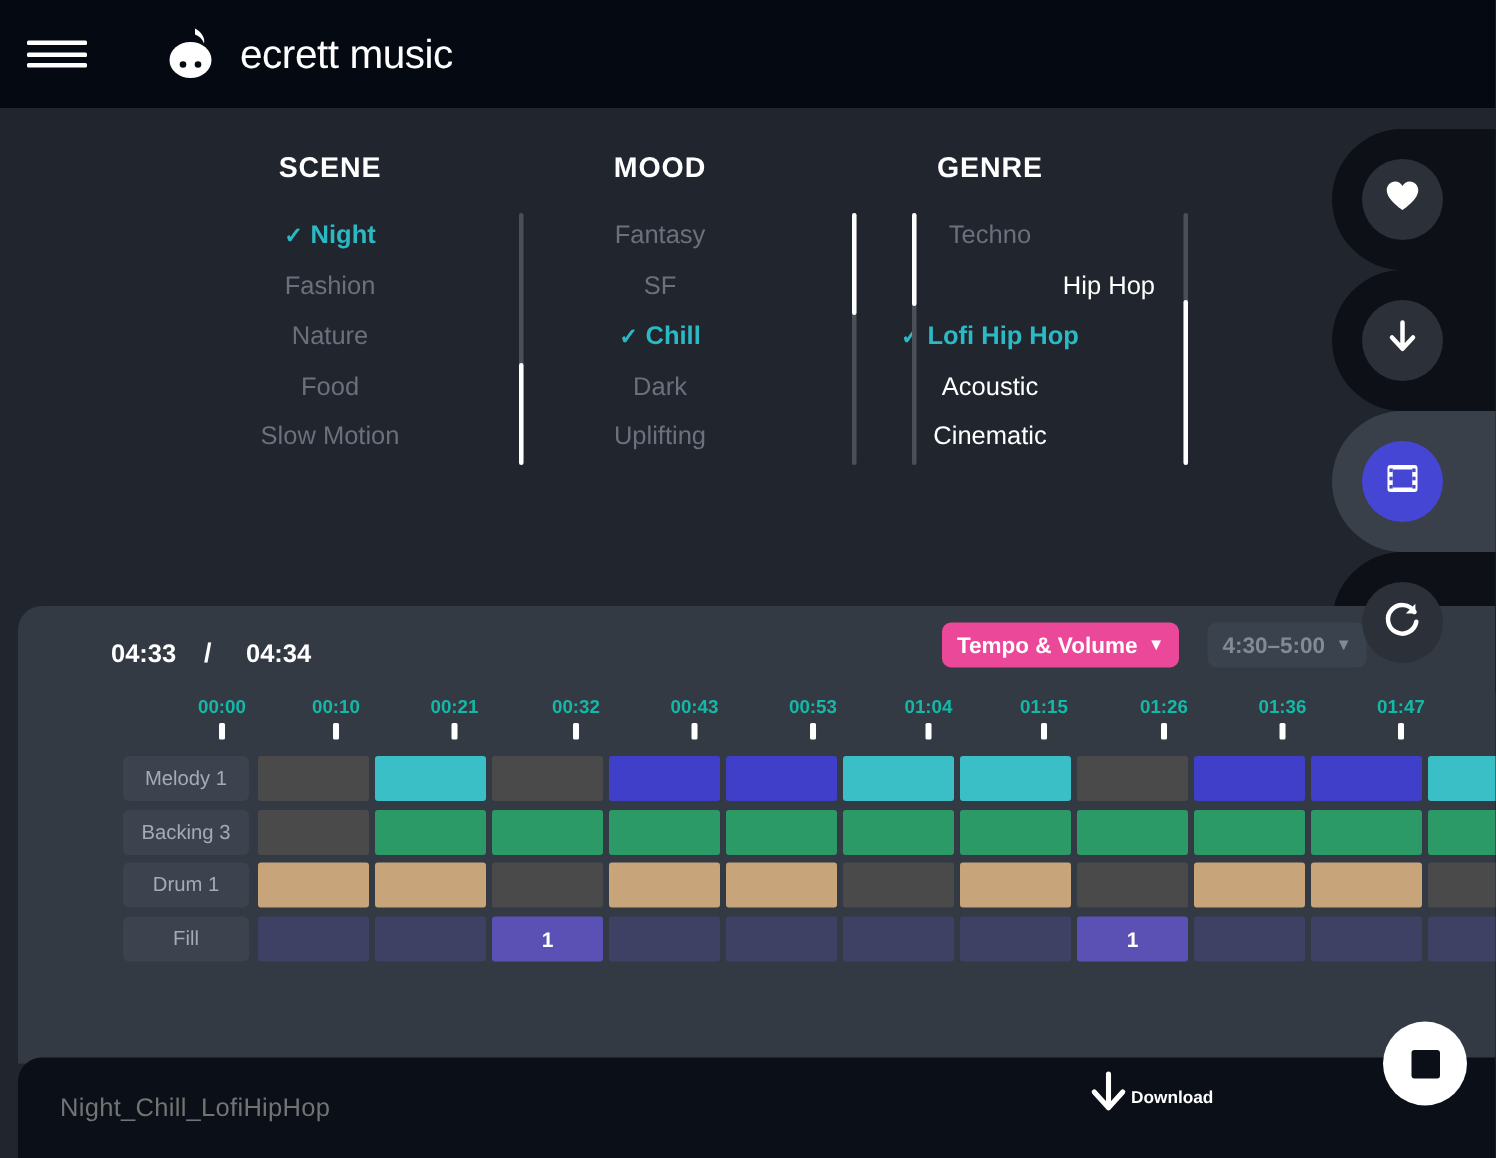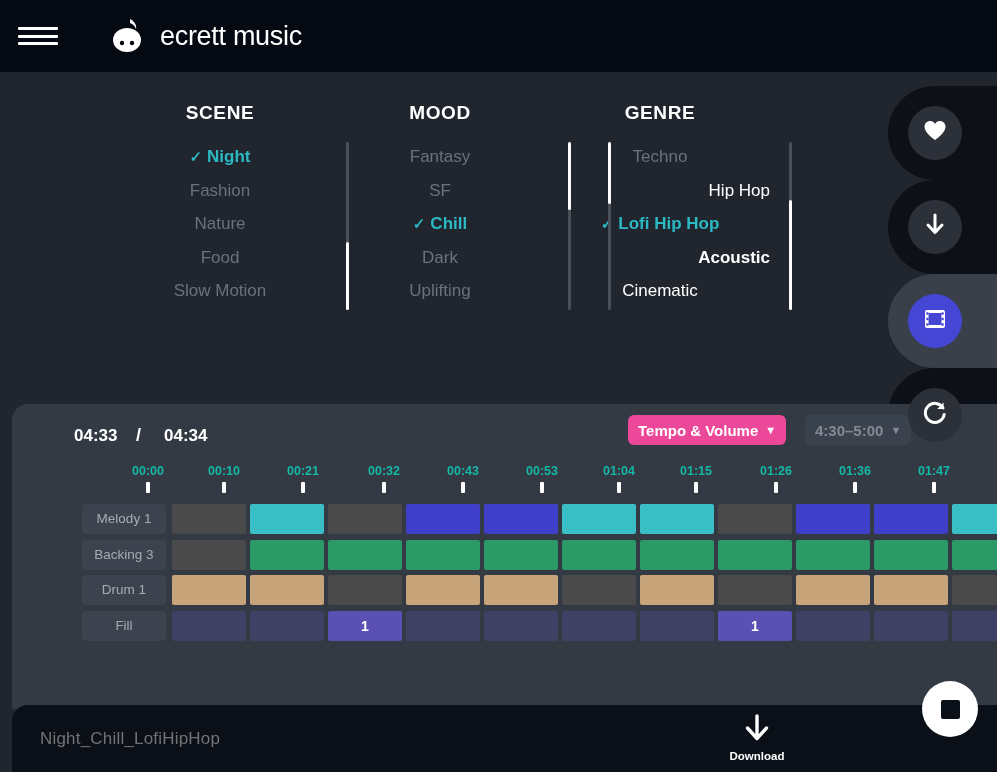--- a/index.html
+++ b/index.html
@@ -139,21 +139,21 @@
   .bottombar {
     position: absolute; left: 12px; top: 705px; width: 985px; height: 67px;
     background: #0a0f18; border-radius: 16px 0 0 0;
   }
   .track-name {
     position: absolute; left: 28px; top: 24px; color: #737373;
     font-size: 17px; letter-spacing: 0.2px; text-align: right;
   }
   .dl {
     position: absolute; left: 712px; top: 8px; width: 66px;
-    display: flex; flex-direction: column; align-items: center; cursor: pointer;
+    display: flex; flex-direction: row; align-items: center; cursor: pointer;
   }
   .dl-label { color: #ffffff; font-size: 11.5px; font-weight: 700; margin-top: 1px; }
   .stopbtn {
     position: absolute; left: 922px; top: 681px; width: 56px; height: 56px;
     border-radius: 50%; background: #ffffff;
     display: flex; align-items: center; justify-content: center; cursor: pointer;
     z-index: 10;
   }
   .stopbtn .sq { width: 19px; height: 19px; background: #0a0f18; border-radius: 2px; }
 </style>
@@ -210,21 +210,21 @@
     </div>
 
     <div class="col" style="left:550px; top:30px; width:220px;">
       <div class="col-title">GENRE</div>
       <div class="opts">
         <div class="opt dim" style="text-align:center;"><span>Techno</span></div>
         <div class="opt norm" style="text-align:right;"><span>Hip Hop</span></div>
         <div class="opt sel" style="text-align:center;">
           <span class="chk">✓</span><span>Lofi Hip Hop</span>
         </div>
-        <div class="opt norm" style="text-align:right;font-weight:bold;"><span>Acoustic</span></div>
+        <div class="opt norm" style="text-align:center;"><span>Acoustic</span></div>
         <div class="opt norm" style="text-align:center;"><span>Cinematic</span></div>
       </div>
     </div>
 
     <div class="vdiv" style="left:346px; top:70px; height:168px;"></div>
     <div class="vthumb" style="left:346px; top:170px; height:68px;"></div>
 
     <div class="vdiv" style="left:568px; top:70px; height:168px;"></div>
     <div class="vthumb" style="left:568px; top:70px; height:68px;"></div>
 

